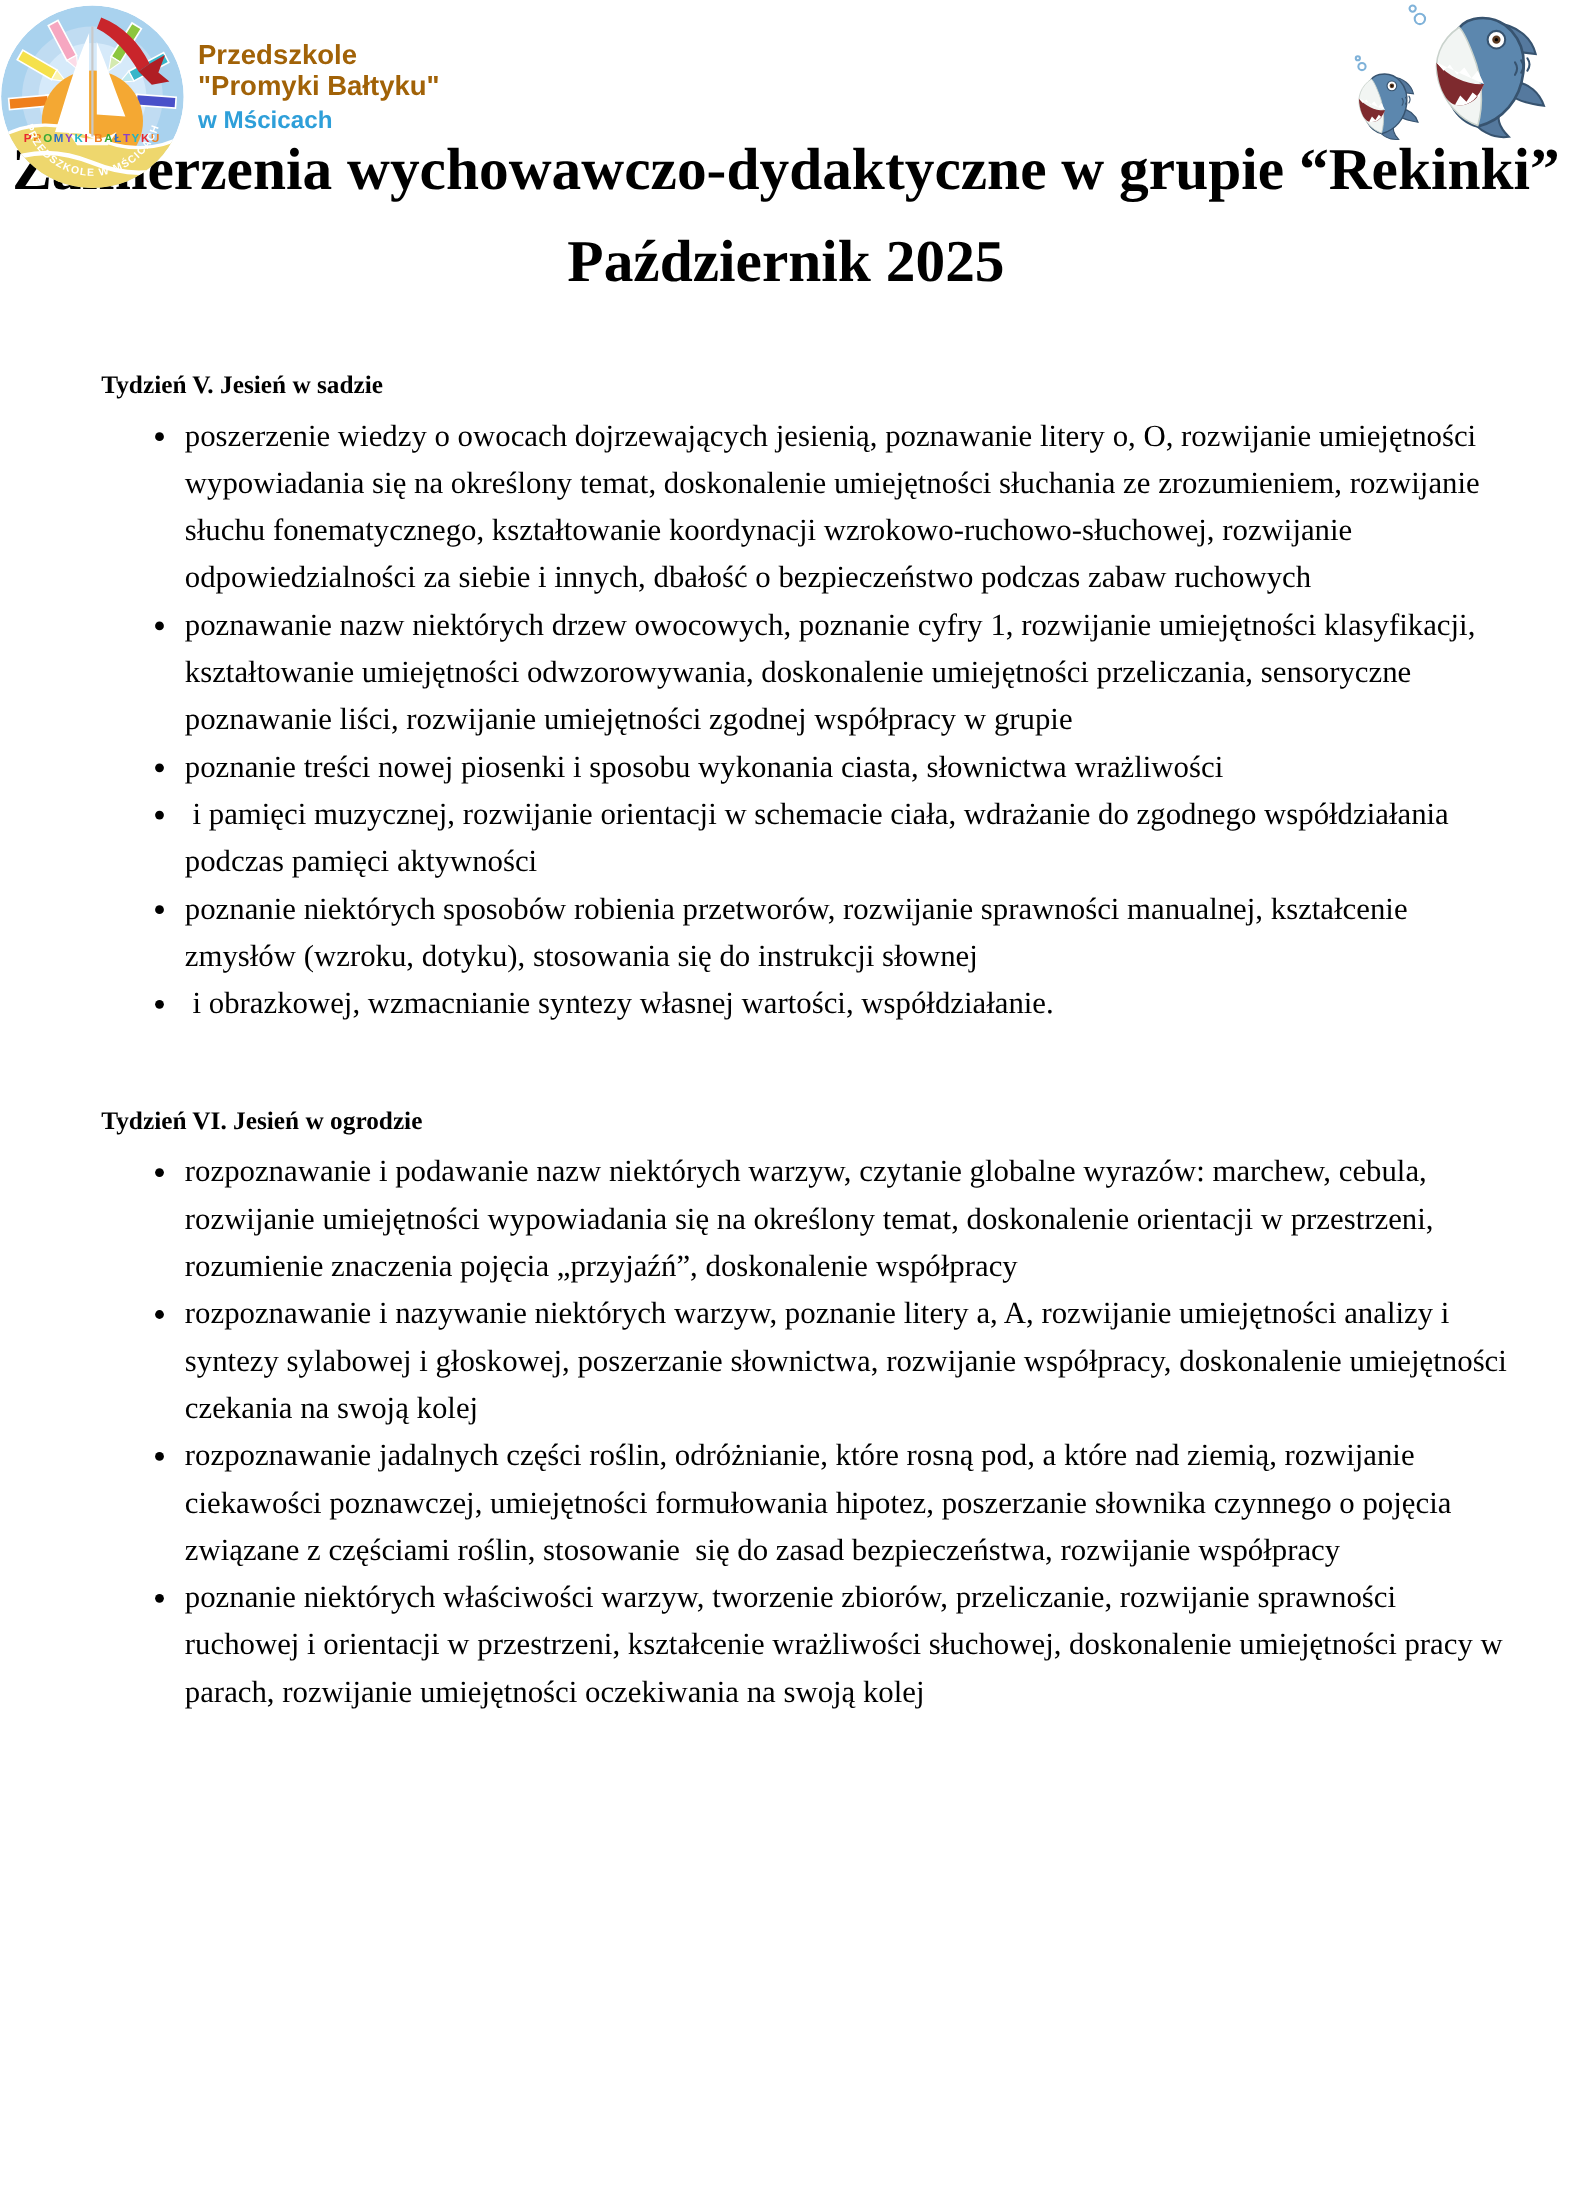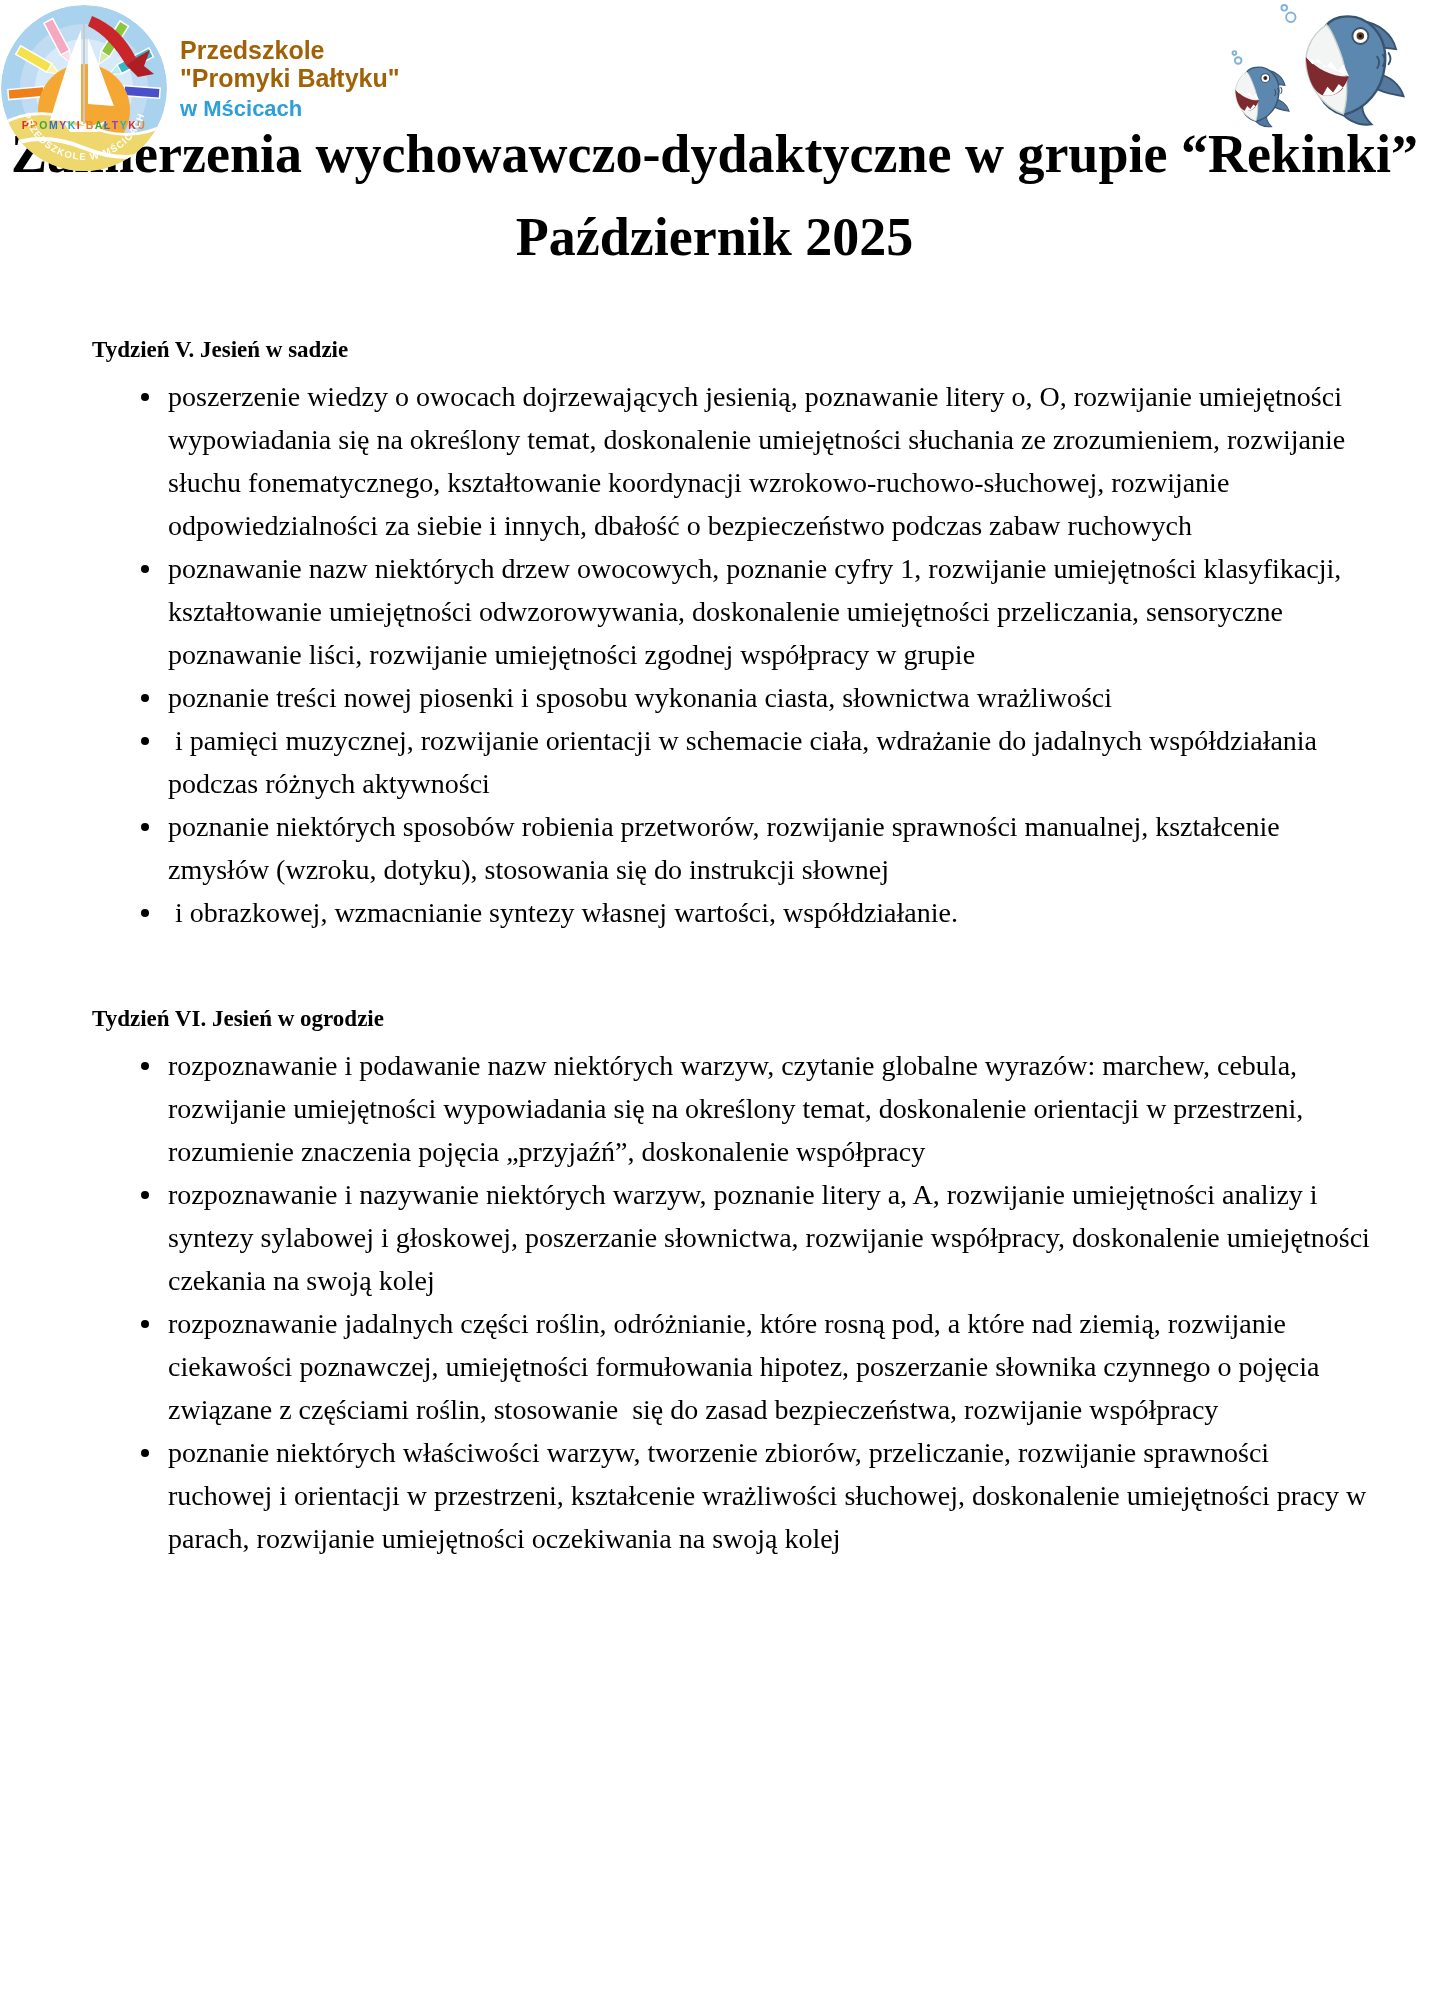--- a/index.html
+++ b/index.html
@@ -174,21 +174,21 @@
     <div class="title-line title-line2">Październik 2025</div>
   </div>
 
   <div class="content">
       <div class="section">
         <div class="section-heading">Tydzień V. Jesień w sadzie</div>
         <ul class="bullet-list">
           <li class="bullet-item">poszerzenie wiedzy o owocach dojrzewających jesienią, poznawanie litery o, O, rozwijanie umiejętności wypowiadania się na określony temat, doskonalenie umiejętności słuchania ze zrozumieniem, rozwijanie słuchu fonematycznego, kształtowanie koordynacji wzrokowo-ruchowo-słuchowej, rozwijanie odpowiedzialności za siebie i innych, dbałość o bezpieczeństwo podczas zabaw ruchowych</li>
           <li class="bullet-item">poznawanie nazw niektórych drzew owocowych, poznanie cyfry 1, rozwijanie umiejętności klasyfikacji, kształtowanie umiejętności odwzorowywania, doskonalenie umiejętności przeliczania, sensoryczne poznawanie liści, rozwijanie umiejętności zgodnej współpracy w grupie</li>
           <li class="bullet-item">poznanie treści nowej piosenki i sposobu wykonania ciasta, słownictwa wrażliwości</li>
-          <li class="bullet-item"> i pamięci muzycznej, rozwijanie orientacji w schemacie ciała, wdrażanie do jadalnych współdziałania podczas różnych aktywności</li>
+          <li class="bullet-item"> i pamięci muzycznej, rozwijanie orientacji w schemacie ciała, wdrażanie do zgodnego współdziałania podczas pamięci aktywności</li>
           <li class="bullet-item">poznanie niektórych sposobów robienia przetworów, rozwijanie sprawności manualnej, kształcenie zmysłów (wzroku, dotyku), stosowania się do instrukcji słownej</li>
           <li class="bullet-item"> i obrazkowej, wzmacnianie syntezy własnej wartości, współdziałanie.</li>
         </ul>
       </div>
       <div class="section">
         <div class="section-heading">Tydzień VI. Jesień w ogrodzie</div>
         <ul class="bullet-list">
           <li class="bullet-item">rozpoznawanie i podawanie nazw niektórych warzyw, czytanie globalne wyrazów: marchew, cebula, rozwijanie umiejętności wypowiadania się na określony temat, doskonalenie orientacji w przestrzeni, rozumienie znaczenia pojęcia „przyjaźń”, doskonalenie współpracy</li>
           <li class="bullet-item">rozpoznawanie i nazywanie niektórych warzyw, poznanie litery a, A, rozwijanie umiejętności analizy i syntezy sylabowej i głoskowej, poszerzanie słownictwa, rozwijanie współpracy, doskonalenie umiejętności czekania na swoją kolej</li>
           <li class="bullet-item">rozpoznawanie jadalnych części roślin, odróżnianie, które rosną pod, a które nad ziemią, rozwijanie ciekawości poznawczej, umiejętności formułowania hipotez, poszerzanie słownika czynnego o pojęcia związane z częściami roślin, stosowanie  się do zasad bezpieczeństwa, rozwijanie współpracy</li>

